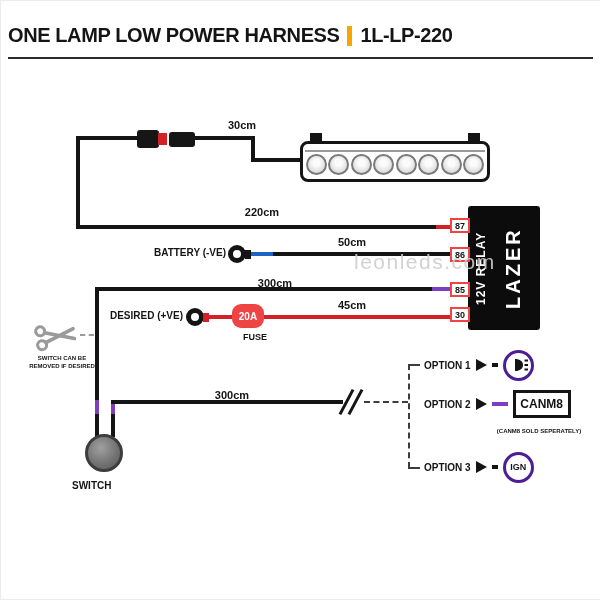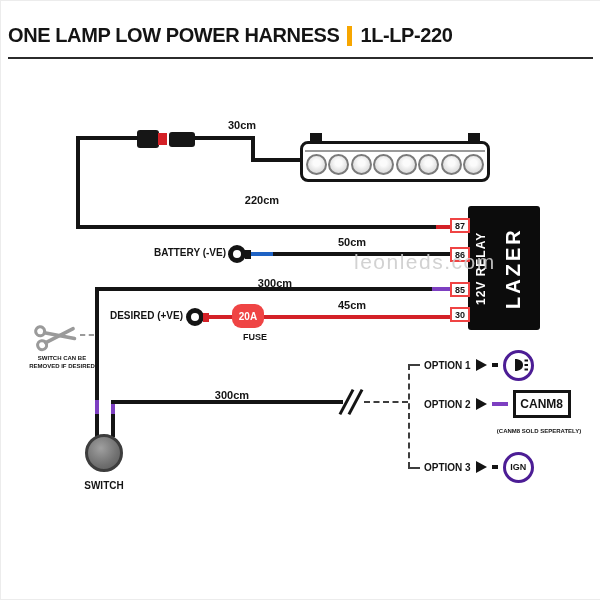--- a/index.html
+++ b/index.html
@@ -85,21 +85,21 @@
 
   <div class="wire" style="left:195px;top:136px;width:60px;height:4px;"></div>
   <div class="wire" style="left:251px;top:136px;width:4px;height:24px;"></div>
   <div class="wire" style="left:251px;top:158px;width:52px;height:4px;"></div>
   <div class="lbl" style="left:210px;top:119px;width:50px;">30cm</div>
 
   <div class="wire" style="left:78px;top:136px;width:60px;height:4px;"></div>
   <div class="wire" style="left:76px;top:136px;width:4px;height:93px;"></div>
   <div class="wire" style="left:76px;top:225px;width:360px;height:4px;"></div>
   <div class="wire red" style="left:436px;top:225px;width:16px;height:4px;"></div>
-  <div class="lbl" style="left:225px;top:194px;width:60px;">220cm</div>
+  <div class="lbl" style="left:225px;top:206px;width:60px;">220cm</div>
 
   <div class="lamp-tab" style="left:310px;"></div>
   <div class="lamp-tab" style="left:468px;"></div>
   <div class="lamp"></div>
   <div class="lamp-strip"></div>
   <div class="leds">
     <div class="led"></div>
     <div class="led"></div>
     <div class="led"></div>
     <div class="led"></div>
@@ -160,21 +160,21 @@
     <span style="display:block;">REMOVED IF DESIRED</span>
   </div>
 
   <div class="wire purple" style="left:95px;top:400px;width:4px;height:14px;"></div>
   <div class="wire" style="left:95px;top:414px;width:4px;height:23px;"></div>
   <div class="wire purple" style="left:111px;top:402px;width:4px;height:12px;"></div>
   <div class="wire" style="left:111px;top:414px;width:4px;height:23px;"></div>
   <div class="wire" style="left:111px;top:400px;width:232px;height:4px;"></div>
   <div class="lbl" style="left:200px;top:389px;width:50px;">300cm</div>
   <div class="switch"></div>
-  <div class="lbl10" style="left:72px;top:480px;width:64px;text-align:center;">SWITCH</div>
+  <div class="lbl10" style="left:72px;top:480px;width:64px;">SWITCH</div>
 
   <div class="cut" style="left:345px;top:388px;"></div>
   <div class="cut" style="left:354px;top:388px;"></div>
   <div class="dash-h" style="left:364px;top:401px;width:44px;"></div>
   <div class="dash-v" style="left:408px;top:364px;height:104px;"></div>
   <div class="dash-h" style="left:408px;top:364px;width:12px;"></div>
   <div class="dash-h" style="left:408px;top:467px;width:12px;"></div>
 
   <div class="opt" style="left:424px;top:349px;height:32px;">
     <span class="optlbl">OPTION 1</span>

